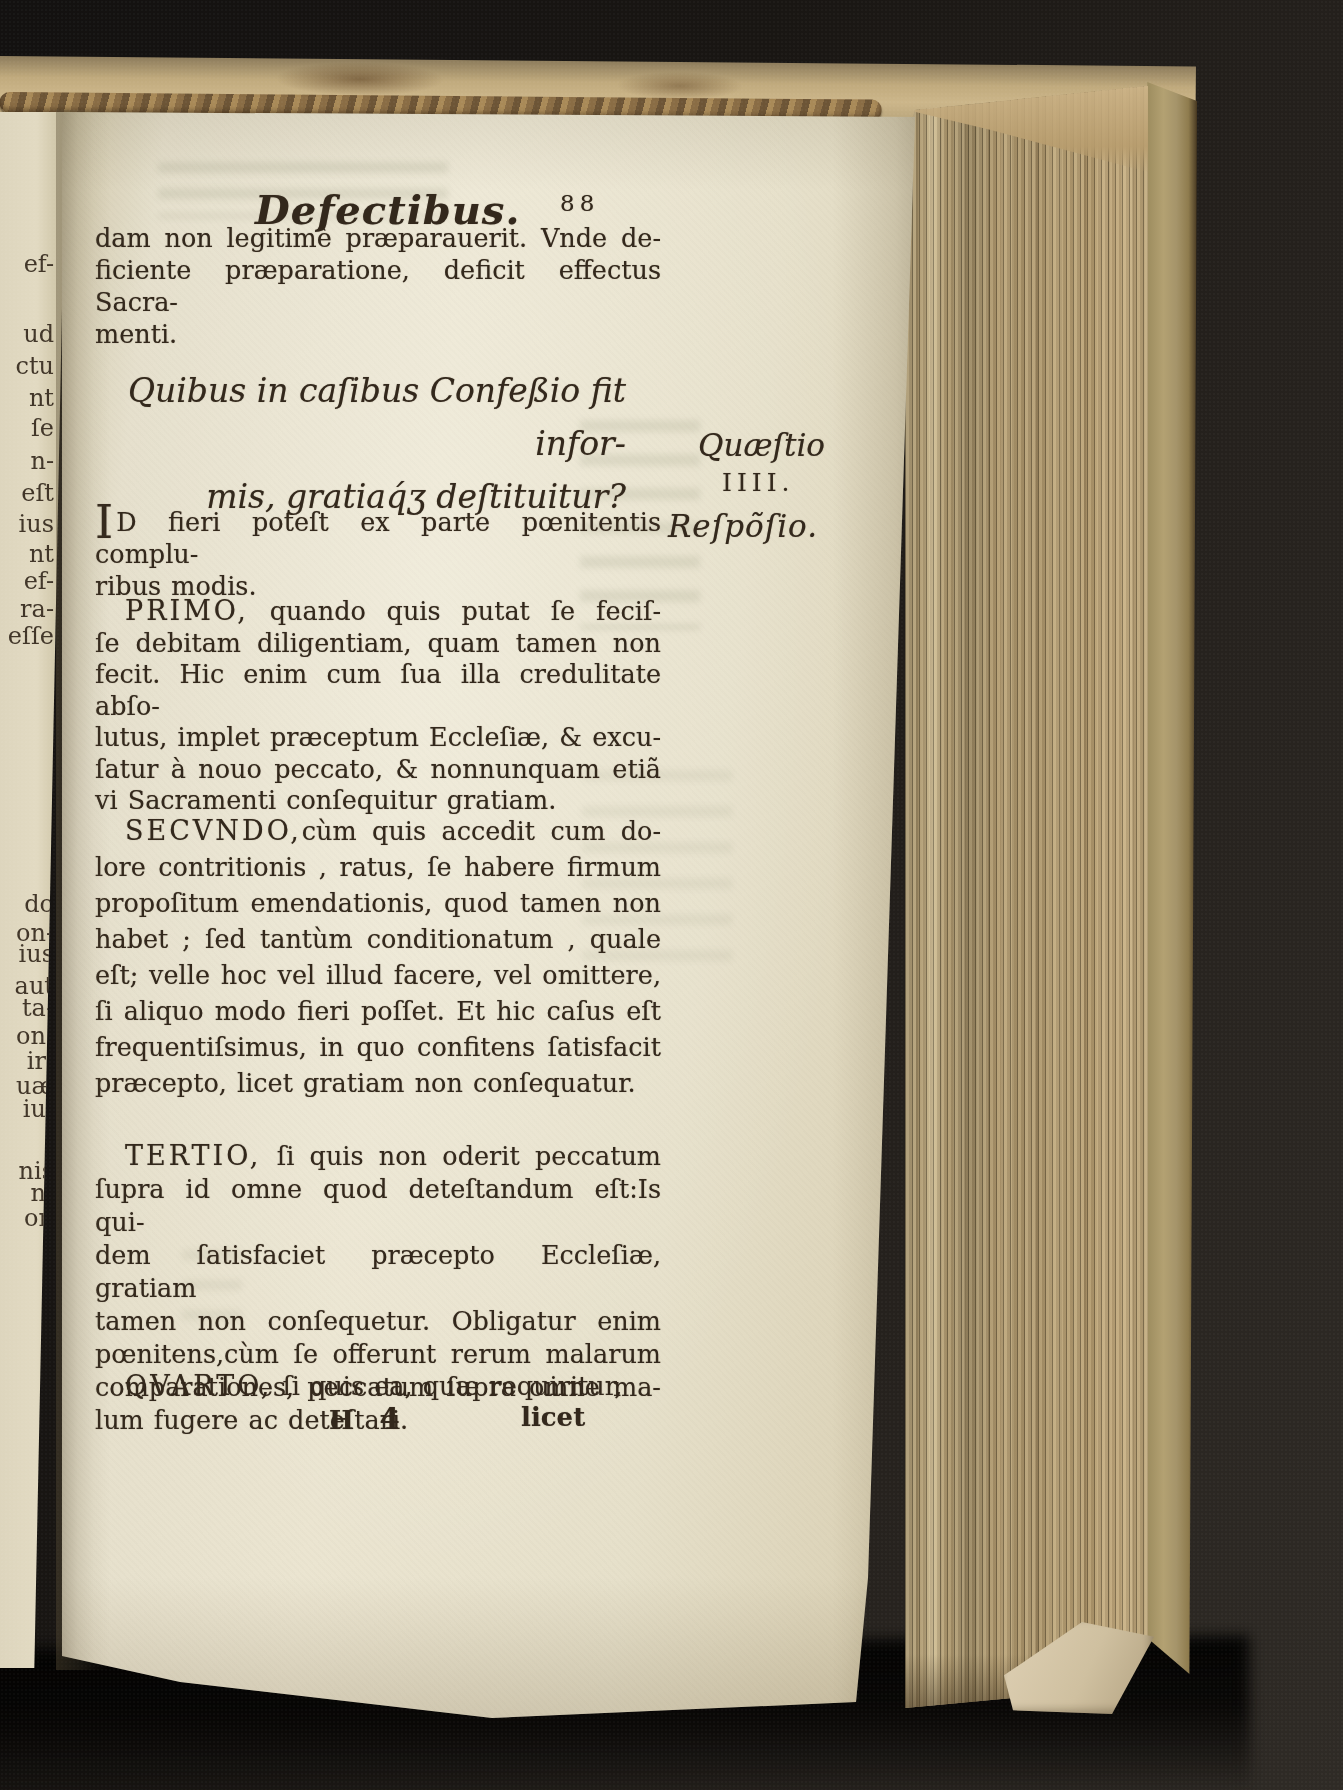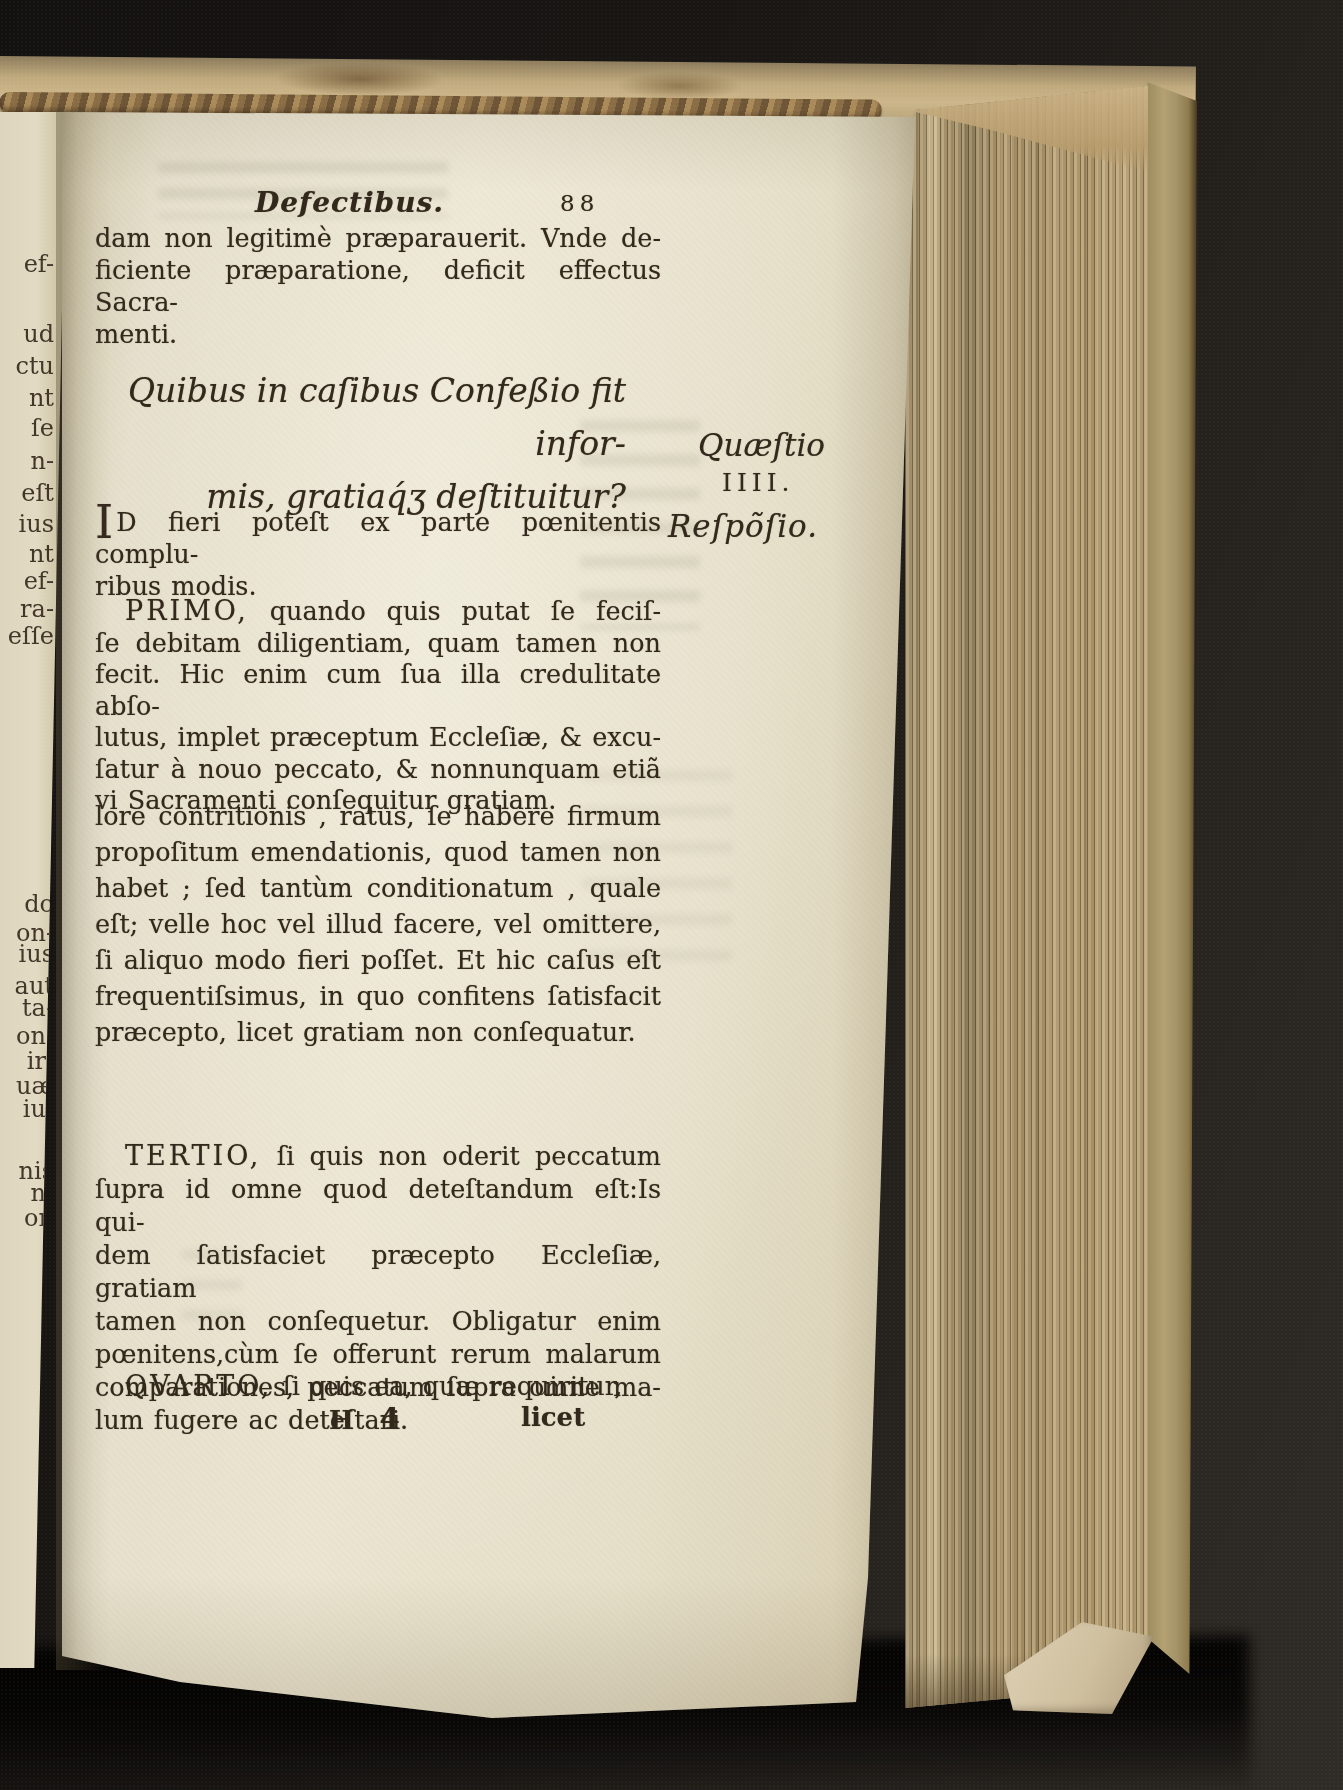--- a/index.html
+++ b/index.html
@@ -75,21 +75,21 @@
   .g2{left:518px;top:310px;width:120px;height:210px;
       background:repeating-linear-gradient(180deg,rgba(120,126,98,.34) 0 12px,transparent 12px 34px);}
   .g3{left:520px;top:660px;width:150px;height:210px;
       background:repeating-linear-gradient(180deg,rgba(122,126,100,.22) 0 11px,transparent 11px 36px);}
   .g4{left:120px;top:1140px;width:60px;height:90px;
       background:repeating-linear-gradient(180deg,rgba(120,124,98,.25) 0 10px,transparent 10px 30px);}
   
   .header-row{position:absolute;left:33px;top:76px;width:566px;height:44px;}
   .title{
     position:absolute;left:160px;top:0;font-style:italic;font-weight:600;
-    font-size:28px;letter-spacing:1px;
+    font-size:40px;letter-spacing:1px;
   }
   .pagenum{position:absolute;left:465px;top:4px;font-size:23px;letter-spacing:5px;}
   .p{position:absolute;left:33px;width:566px;font-size:25.5px;word-spacing:2px;}
   .line{text-align:justify;text-align-last:justify;white-space:normal;}
   .line.short{text-align-last:left;}
   .intro{top:112px;line-height:32px;}
   .qhead{position:absolute;left:16px;top:254px;width:548px;text-align:right;
          font-style:italic;font-size:33px;line-height:53px;}
   .mn{position:absolute;white-space:nowrap;}
   .mn-q{left:636px;top:317px;font-style:italic;font-size:31px;}
@@ -211,20 +211,21 @@
     <div class="p primo">
       <div class="line indent"><span class="lead">PRIMO,</span> <span>quando quis putat ſe feciſ-</span></div>
       <div class="line">ſe debitam diligentiam, quam tamen non</div>
       <div class="line">fecit. Hic enim cum ſua illa credulitate abſo-</div>
       <div class="line">lutus, implet præceptum Eccleſiæ, &amp; excu-</div>
       <div class="line">ſatur à nouo peccato, &amp; nonnunquam etiã</div>
       <div class="line short">vi Sacramenti conſequitur gratiam.</div>
     </div>
 
     <div class="p secundo">
+      <div class="line indent"><span class="lead">SECVNDO,</span><span>cùm quis accedit cum do-</span></div>
       <div class="line">lore contritionis , ratus, ſe habere firmum</div>
       <div class="line">propoſitum emendationis, quod tamen non</div>
       <div class="line">habet ; ſed tantùm conditionatum , quale</div>
       <div class="line">eſt; velle hoc vel illud facere, vel omittere,</div>
       <div class="line">ſi aliquo modo fieri poſſet. Et hic caſus eſt</div>
       <div class="line">frequentiſsimus, in quo confitens ſatisfacit</div>
       <div class="line short">præcepto, licet gratiam non conſequatur.</div>
     </div>
 
     <div class="p tertio">

